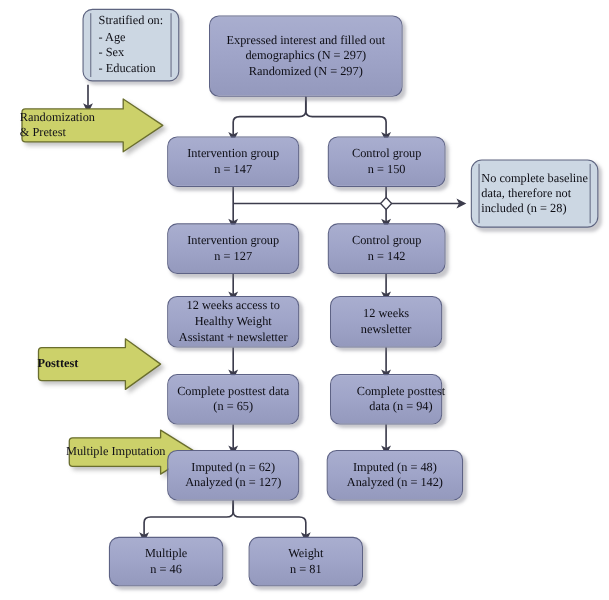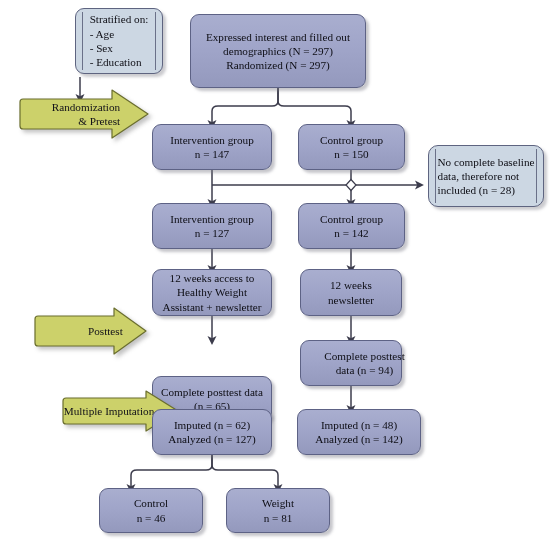--- a/index.html
+++ b/index.html
@@ -74,21 +74,21 @@
     position: absolute;
     left: 0;
     top: 0;
     width: 100%;
     height: 100%;
     display: flex;
     align-items: center;
     font-size: 11.2px;
     line-height: 1.25;
     color: #111018;
-    text-align: right;
+    text-align: left;
     pointer-events: none;
   }
   .chev .lab .inner { width: 74%; padding-left: 4px; }
   .chev .lab .inner span { display: block; white-space: nowrap; }
 </style>
 </head>
 <body>
 
 <div id="canvas">
 
@@ -205,32 +205,32 @@
       </span>
   </div>
 
   <div class="node box-purple" style="left:300px; top:269px; width:102px; height:47px;">
     <span class="txt">
         <span>12 weeks</span>
         <span>newsletter</span>
       </span>
   </div>
 
-  <div class="chev" style="left:30px; top:306px; width:120px; height:50px;">
+  <div class="chev" style="left:30px; top:306px; width:120px; height:50px;font-weight:bold;">
     <svg width="120" height="50" viewBox="0 0 120 50">
       <path d="M5,13 Q5,10 8,10 L84,10 L84,2 L116,25 L84,48 L84,40 L8,40 Q5,40 5,37 Z" fill="#ccd16a" stroke="#6a6e2e" stroke-width="1.2" stroke-linejoin="round"></path>
     </svg>
     <span class="lab">
       <span class="inner">
           <span>Posttest</span>
         </span>
     </span>
   </div>
 
-  <div class="node box-purple" style="left:152px; top:340px; width:120px; height:46px;margin-top:36px;">
+  <div class="node box-purple" style="left:152px; top:340px; width:120px; height:46px;">
     <span class="txt">
         <span>Complete posttest data</span>
         <span>(n = 65)</span>
       </span>
   </div>
 
   <div class="node box-purple" style="left:300px; top:340px; width:102px; height:46px;padding-left:27px;">
     <span class="txt">
         <span>Complete posttest</span>
         <span>data (n = 94)</span>
@@ -257,21 +257,21 @@
 
   <div class="node box-purple" style="left:297px; top:409px; width:124px; height:46px;">
     <span class="txt">
         <span>Imputed (n = 48)</span>
         <span>Analyzed (n = 142)</span>
       </span>
   </div>
 
   <div class="node box-purple" style="left:99px; top:488px; width:104px; height:45px;">
     <span class="txt">
-        <span>Control</span>
+        <span>Multiple</span>
         <span>n = 46</span>
       </span>
   </div>
 
   <div class="node box-purple" style="left:226px; top:488px; width:104px; height:45px;">
     <span class="txt">
         <span>Weight</span>
         <span>n = 81</span>
       </span>
   </div>

